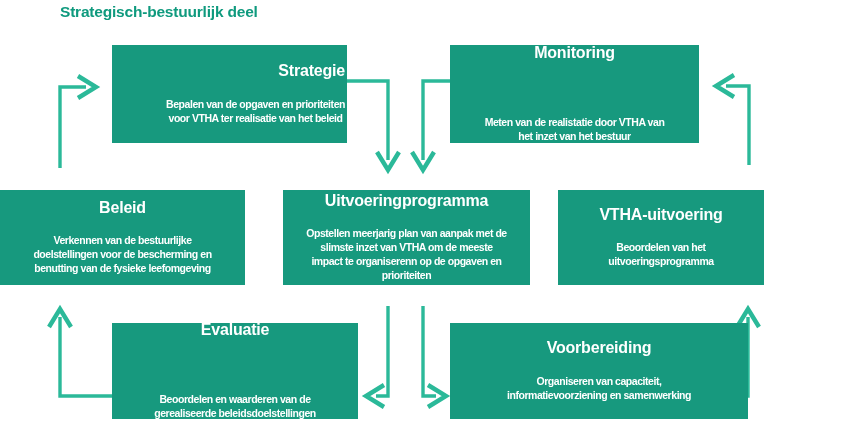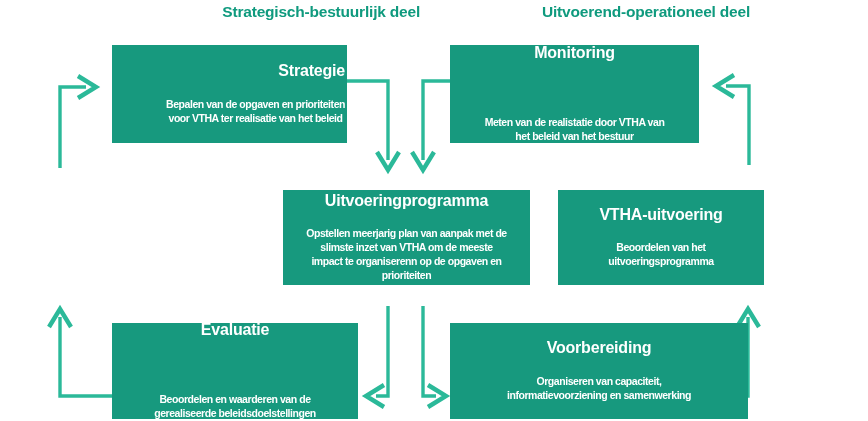--- a/index.html
+++ b/index.html
@@ -8,21 +8,21 @@
     width: 868px;
     height: 421px;
     background: var(--bg, #ffffff);
     font-family: "Liberation Sans", sans-serif;
     overflow: hidden;
   }
   .heading {
     position: absolute;
     top: 3px;
     width: 360px;
-    text-align: right;
+    text-align: left;
     font-size: 15.5px;
     font-weight: bold;
     letter-spacing: -0.2px;
     color: var(--heading, #0f9a7e);
   }
   .h-left  { left: 60px; }
   .h-right { left: 390px; }
   .box {
     position: absolute;
     background: var(--box, #17997e);
@@ -60,21 +60,20 @@
   svg.arrows { position: absolute; left: 0; top: 0; width: 868px; height: 421px; }
   .al { fill: none; stroke: var(--arrow, #2bb999); stroke-width: 3.4px; stroke-linejoin: miter; }
   .ah { fill: none; stroke: var(--arrow, #2bb999); stroke-width: 4.4px; stroke-linejoin: miter; stroke-linecap: butt; }
 </style>
 </head>
 <body>
 
 <div class="stage" style="--bg: #FFFFFF; --box: #17997E; --arrow: #2BB999; --heading: #0F9A7E; --boxtext: #FFFFFF;">
 
   <div class="heading h-left">Strategisch-bestuurlijk deel</div>
-  <div class="heading h-right">Uitvoerend-operationeel deel</div>
 
   <svg class="arrows" viewBox="0 0 868 421">
     <g>
       <path class="al" d="M60,168 L60,87 L86,87"></path>
       <path class="ah" d="M78,76 L96,87 L78,98"></path>
     </g>
     <g>
       <path class="al" d="M347,81 L388,81 L388,160"></path>
       <path class="ah" d="M377,152 L388,170 L399,152"></path>
     </g>
@@ -106,23 +105,29 @@
 
   <div class="box b-strategie">
     <div class="box-title">Strategie</div>
     <div class="box-body">Bepalen van de opgaven en prioriteiten
 voor VTHA ter realisatie van het beleid</div>
   </div>
 
   <div class="box b-monitoring">
     <div class="box-title">Monitoring</div>
     <div class="box-body">Meten van de realistatie door VTHA van
-het beleid van het bestuur</div>
+het inzet van het bestuur</div>
   </div>
 
+  <div class="box b-beleid">
+    <div class="box-title">Beleid</div>
+    <div class="box-body">Verkennen van de bestuurlijke
+doelstellingen voor de bescherming en
+benutting van de fysieke leefomgeving</div>
+  </div>
 
   <div class="box b-uitvoeringprogramma">
     <div class="box-title">Uitvoeringprogramma</div>
     <div class="box-body">Opstellen meerjarig plan van aanpak met de
 slimste inzet van VTHA om de meeste
 impact te organiserenn op de opgaven en
 prioriteiten</div>
   </div>
 
   <div class="box b-vtha">

